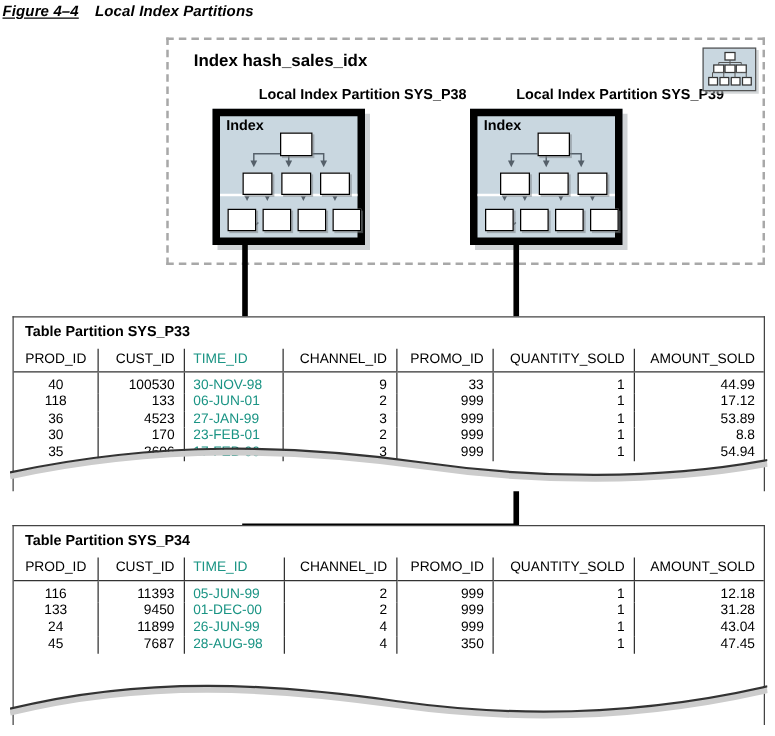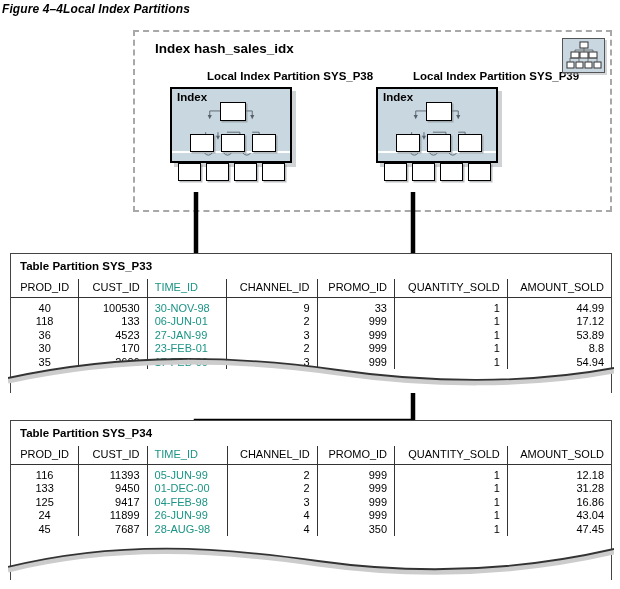--- a/index.html
+++ b/index.html
@@ -2,35 +2,35 @@
 <html><head>
 <meta charset="utf-8">
 <style>
   html,body{margin:0;padding:0;background:#ffffff;}
   body{width:620px;height:589px;position:relative;overflow:hidden;
        font-family:"Liberation Sans","DejaVu Sans",sans-serif;color:#000;}
 
   
   .fig-caption{position:absolute;left:2px;top:2px;font-size:12px;font-weight:bold;
                font-style:italic;letter-spacing:.1px;white-space:nowrap;}
-  .fig-caption .num{}
+  .fig-caption .num{margin-right:13px;text-decoration:underline;}
 
   
   .index-region{position:absolute;left:133px;top:30px;width:479px;height:182px;
                 border:2px dashed #a8a8a8;box-sizing:border-box;}
   .index-title{position:absolute;left:155px;top:41px;font-size:13.5px;font-weight:bold;
                white-space:nowrap;}
 
   .partition-label{position:absolute;font-size:11.5px;font-weight:bold;white-space:nowrap;padding-left:35px;}
   .pl-38{left:172px;top:70px;}
   .pl-39{left:378px;top:70px;}
 
   
-  .index-box{position:absolute;width:122px;height:76px;background:#c9d7e0;
-             border:2px solid #000000;box-sizing:border-box;
+  .index-box{position:absolute;width:122px;height:109px;background:#c9d7e0;
+             border:6px solid #000000;box-sizing:border-box;
              box-shadow:4px 4px 0 0 rgba(170,175,180,.55);}
   .ib-38{left:170px;top:87px;}
   .ib-39{left:376px;top:87px;}
   .index-box .lbl{position:absolute;left:5px;top:2px;font-size:11.5px;font-weight:bold;}
   .index-box .divider{position:absolute;left:0;right:0;top:62px;height:2px;background:#ffffff;}
 
   .node{position:absolute;background:#ffffff;border:1.6px solid #000;box-sizing:border-box;
         box-shadow:1.5px 1.5px 0 0 rgba(120,125,130,.5);}
   .node.root{width:26px;height:19px;left:48px;top:13px;}
   .node.mid{width:24px;height:18px;top:45px;}
@@ -295,29 +295,20 @@
         <tr>
           <td class="c0">133</td>
           <td class="c1">9450</td>
           <td class="c2">01-DEC-00</td>
           <td class="c3">2</td>
           <td class="c4">999</td>
           <td class="c5">1</td>
           <td class="c6">31.28</td>
         </tr>
         <tr>
-          <td class="c0">125</td>
-          <td class="c1">9417</td>
-          <td class="c2">04-FEB-98</td>
-          <td class="c3">3</td>
-          <td class="c4">999</td>
-          <td class="c5">1</td>
-          <td class="c6">16.86</td>
-        </tr>
-        <tr>
           <td class="c0">24</td>
           <td class="c1">11899</td>
           <td class="c2">26-JUN-99</td>
           <td class="c3">4</td>
           <td class="c4">999</td>
           <td class="c5">1</td>
           <td class="c6">43.04</td>
         </tr>
         <tr>
           <td class="c0">45</td>

